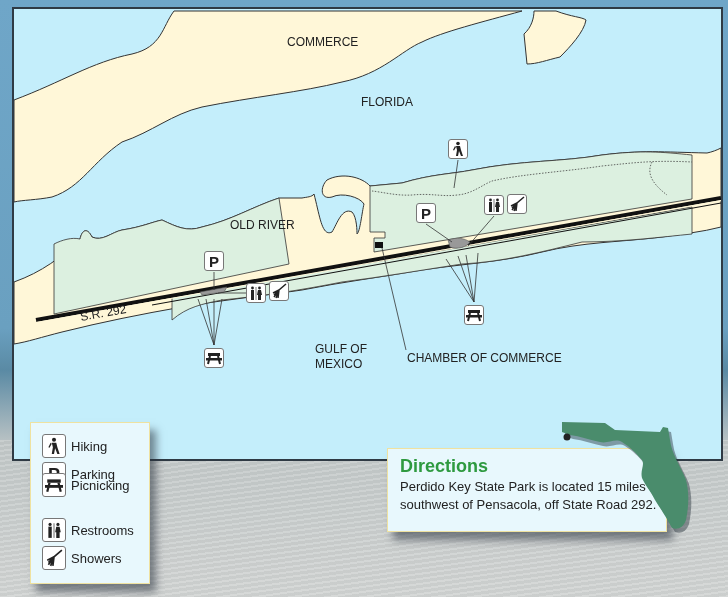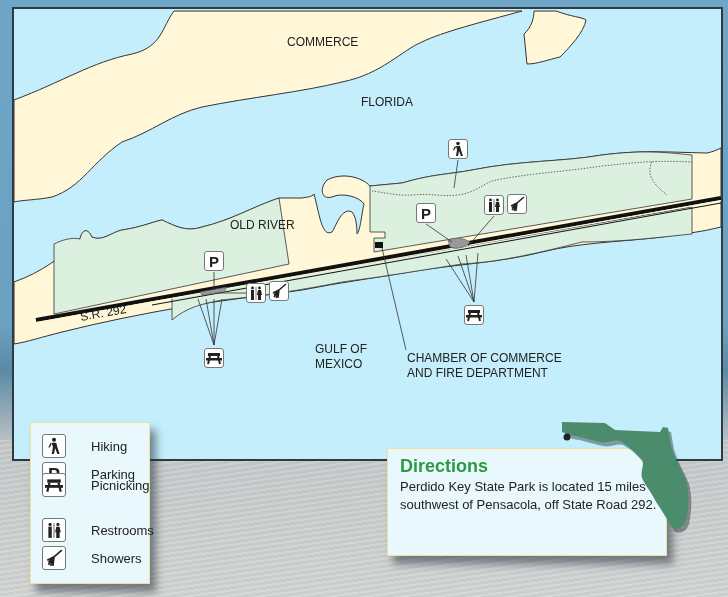--- a/index.html
+++ b/index.html
@@ -14,24 +14,24 @@
   }
   .map-frame { position:absolute; left:12px; top:7px; width:711px; height:454px;
     box-sizing:border-box; border:2px solid #2f3a44; background:#c4eefb; overflow:hidden; }
   .map-frame svg { position:absolute; left:0; top:0; }
   .lbl { position:absolute; font-size:12px; color:#222; line-height:15px; white-space:nowrap; }
   .icon-box { position:absolute; width:20px; height:20px; background:#fff; border:1px solid #777;
     border-radius:3px; box-sizing:border-box; display:flex; align-items:center; justify-content:center; }
   .icon-box svg { position:static; }
   .legend { position:absolute; left:30px; top:422px; width:120px; height:162px; background:#e8f8fd;
     border:1px solid #efe2a0; box-shadow:6px 8px 8px rgba(40,50,60,0.55); box-sizing:border-box; }
-  .legend-row { position:absolute; left:11px; height:26px; display:flex; align-items:center;gap:20px; }
+  .legend-row { position:absolute; left:11px; height:26px; display:flex; align-items:center; }
   .legend-row .icon-box { position:relative; width:24px; height:24px; }
   .legend-row span.t { margin-left:5px; font-size:13px; color:#222; }
-  .directions { position:absolute; left:387px; top:448px; width:280px; height:108px; background:#e8f8fd;
+  .directions { position:absolute; left:387px; top:448px; width:280px; height:84px; background:#e8f8fd;
     border:1px solid #efe2a0; box-shadow:6px 8px 8px rgba(40,50,60,0.55); box-sizing:border-box; }
   .dir-title { position:absolute; left:12px; top:7px; font-size:18px; font-weight:bold; color:#2e9a40; }
   .dir-body { position:absolute; left:12px; top:29px; width:260px; font-size:13px; line-height:18px; color:#222; }
   .florida { position:absolute; left:560px; top:420px; }
 </style>
 </head>
 <body>
 
 <div class="sand"></div>
 
@@ -81,21 +81,20 @@
 
   <div class="lbl" style="left:273px;top:26px;">COMMERCE</div>
   <div class="lbl" style="left:347px;top:86px;">FLORIDA</div>
   <div class="lbl" style="left:216px;top:169px;margin-top:40px;">OLD RIVER</div>
   <div class="lbl" style="left:301px;top:333px;">
     <div>GULF OF</div>
       <div>MEXICO</div>
   </div>
   <div class="lbl" style="left:393px;top:342px;">
     <div>CHAMBER OF COMMERCE</div>
-      <div>AND FIRE DEPARTMENT</div>
   </div>
   <div class="lbl" style="left:66px;top:297px;transform:rotate(-10deg);">S.R. 292</div>
 
   <div class="icon-box" style="left:434px;top:130px;">
     <svg width="16" height="16" viewBox="0 0 16 16">
         <circle cx="8" cy="2.5" r="1.8" fill="#222"></circle>
         <path d="M6,5 L10,5 L11,9 L13,15 L11,15 L9,10 L8,15 L6,15 L7,9 Z" fill="#222"></path>
         <path d="M5,5 L3,9 L4,9.5 L6,6 Z" fill="#222"></path>
       </svg>
   </div>

